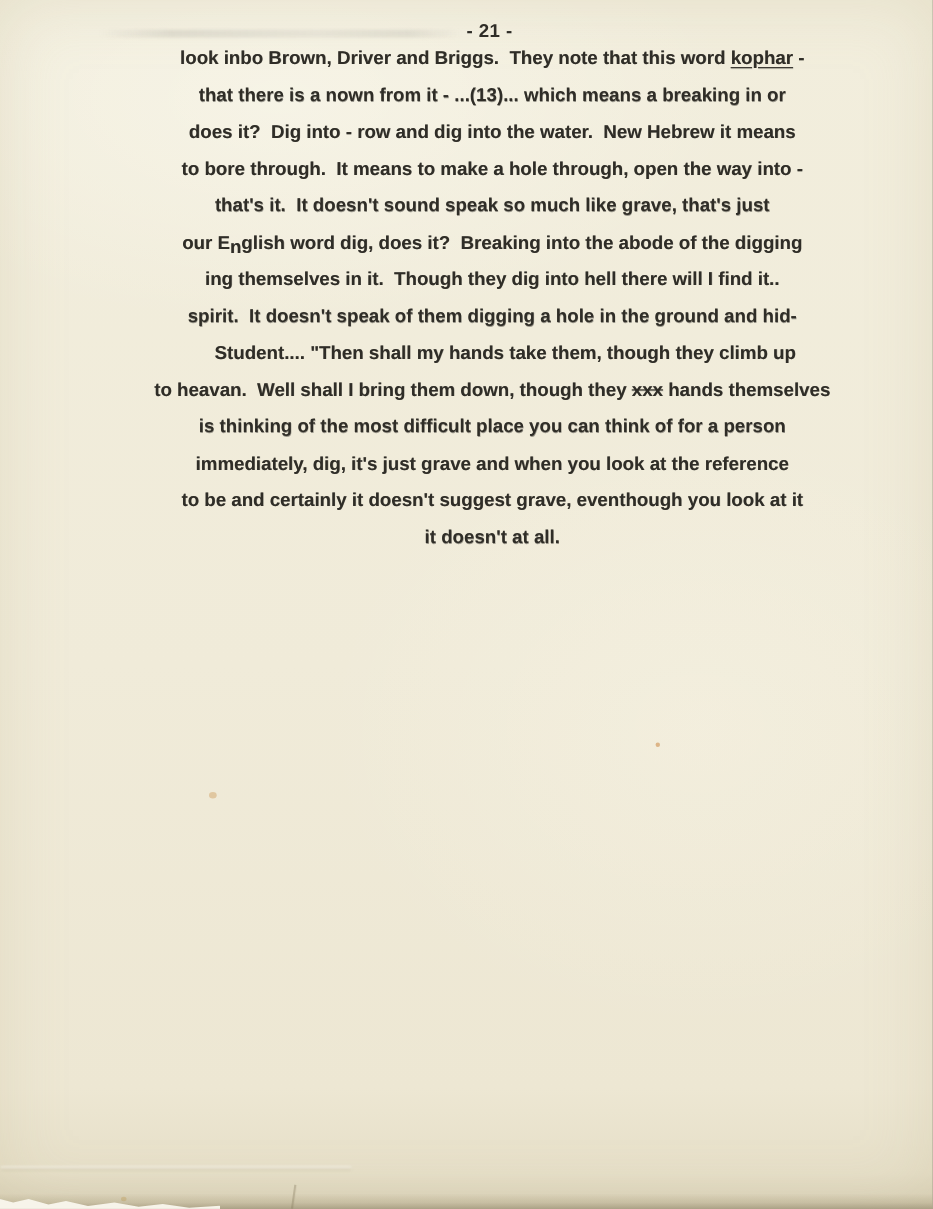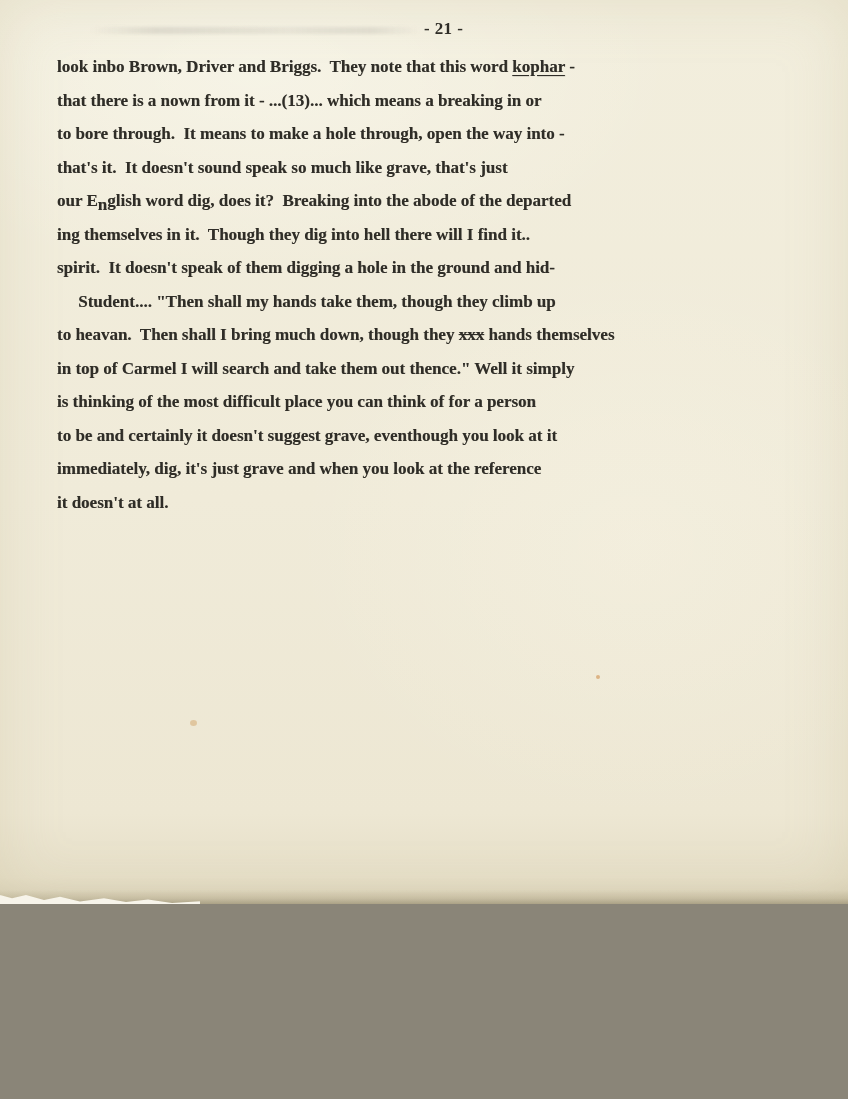--- a/index.html
+++ b/index.html
@@ -3,28 +3,28 @@
 <meta charset="utf-8">
 <style>
   html, body {
     margin: 0;
     padding: 0;
     background: #8a8578;
   }
   .paper {
     position: relative;
     width: 848px;
-    height: 904px;
+    height: 1099px;
     overflow: hidden;
     background:
       radial-gradient(ellipse 600px 300px at 30% 8%, rgba(255,255,248,0.35), rgba(255,255,248,0) 70%),
       radial-gradient(ellipse 500px 400px at 75% 60%, rgba(255,252,240,0.20), rgba(255,252,240,0) 70%),
       linear-gradient(180deg, #f2eedd 0%, #f0ebd9 55%, #ede7d3 90%, #e6dfc8 97%, #d9d1b8 100%);
     box-shadow: inset 0 0 60px rgba(190,178,140,0.25);
-    font-family: Liberation Serif, serif;
+    font-family: Liberation Sans, sans-serif;
     color: #2f2d27;
   }
   .page-number {
     position: absolute;
     top: 19px;
     left: 424px;
     font-size: 17px;
     font-weight: 700;
     letter-spacing: 0.4px;
     white-space: pre;
@@ -34,23 +34,24 @@
     top: 27px;
     left: 90px;
     width: 330px;
     height: 7px;
     background: linear-gradient(90deg, rgba(130,128,122,0) 0%, rgba(130,128,122,0.18) 20%, rgba(130,128,122,0.10) 60%, rgba(130,128,122,0.16) 85%, rgba(130,128,122,0) 100%);
     border-radius: 4px;
     filter: blur(1.5px);
   }
   .typed-block {
     position: absolute;
-    top: 50px;
+    top: 36px;
     left: 57px;
     right: 10px;
+    text-align: center;
   }
   .typed-line {
     white-space: pre;
     font-size: 17px;
     font-weight: 700;
     line-height: 33.5px;
     height: 33.5px;
     letter-spacing: 0px;
     text-shadow: 0.3px 0.3px 0.3px rgba(47,45,39,0.45);
   }
@@ -101,31 +102,31 @@
 </style>
 </head>
 <body>
 
 <div class="paper">
   <div class="scan-smudge"></div>
   <div class="page-number">- 21 -</div>
   <div class="typed-block" id="typed-lines">
       <div class="typed-line"><span>look inbo Brown, Driver and Briggs.  They note that this word </span><span class="seg-underline">kophar</span><span> -</span></div>
       <div class="typed-line"><span>that there is a nown from it - ...(13)... which means a breaking in or</span></div>
+      <div class="typed-line"><span>does it?  Dig into - row and dig into the water.  New Hebrew it means</span></div>
       <div class="typed-line"><span>to bore through.  It means to make a hole through, open the way into -</span></div>
       <div class="typed-line"><span>that's it.  It doesn't sound speak so much like grave, that's just</span></div>
-      <div class="typed-line"><span>our E</span><span class="seg-sub">n</span><span>glish word dig, does it?  Breaking into the abode of the departed</span></div>
+      <div class="typed-line"><span>our E</span><span class="seg-sub">n</span><span>glish word dig, does it?  Breaking into the abode of the digging</span></div>
       <div class="typed-line"><span>ing themselves in it.  Though they dig into hell there will I find it..</span></div>
       <div class="typed-line"><span>spirit.  It doesn't speak of them digging a hole in the ground and hid-</span></div>
       <div class="typed-line"><span>     Student.... "Then shall my hands take them, though they climb up</span></div>
-      <div class="typed-line"><span>to heavan.  Then shall I bring much down, though they </span><span class="seg-strike">xxx</span><span> hands themselves</span></div>
-      <div class="typed-line"><span>in top of Carmel I will search and take them out thence." Well it simply</span></div>
+      <div class="typed-line"><span>to heavan.  Well shall I bring them down, though they </span><span class="seg-strike">xxx</span><span> hands themselves</span></div>
       <div class="typed-line"><span>is thinking of the most difficult place you can think of for a person</span></div>
+      <div class="typed-line"><span>immediately, dig, it's just grave and when you look at the reference</span></div>
       <div class="typed-line"><span>to be and certainly it doesn't suggest grave, eventhough you look at it</span></div>
-      <div class="typed-line"><span>immediately, dig, it's just grave and when you look at the reference</span></div>
       <div class="typed-line"><span>it doesn't at all.</span></div>
     </div>
   <div class="speck-1"></div>
   <div class="speck-2"></div>
   <div class="speck-3"></div>
   <div class="tear-ridge"></div>
   <div class="tear-bottom-shadow"></div>
   <div class="tear-crack"></div>
   <div class="tear-white-left"></div>
 </div>

